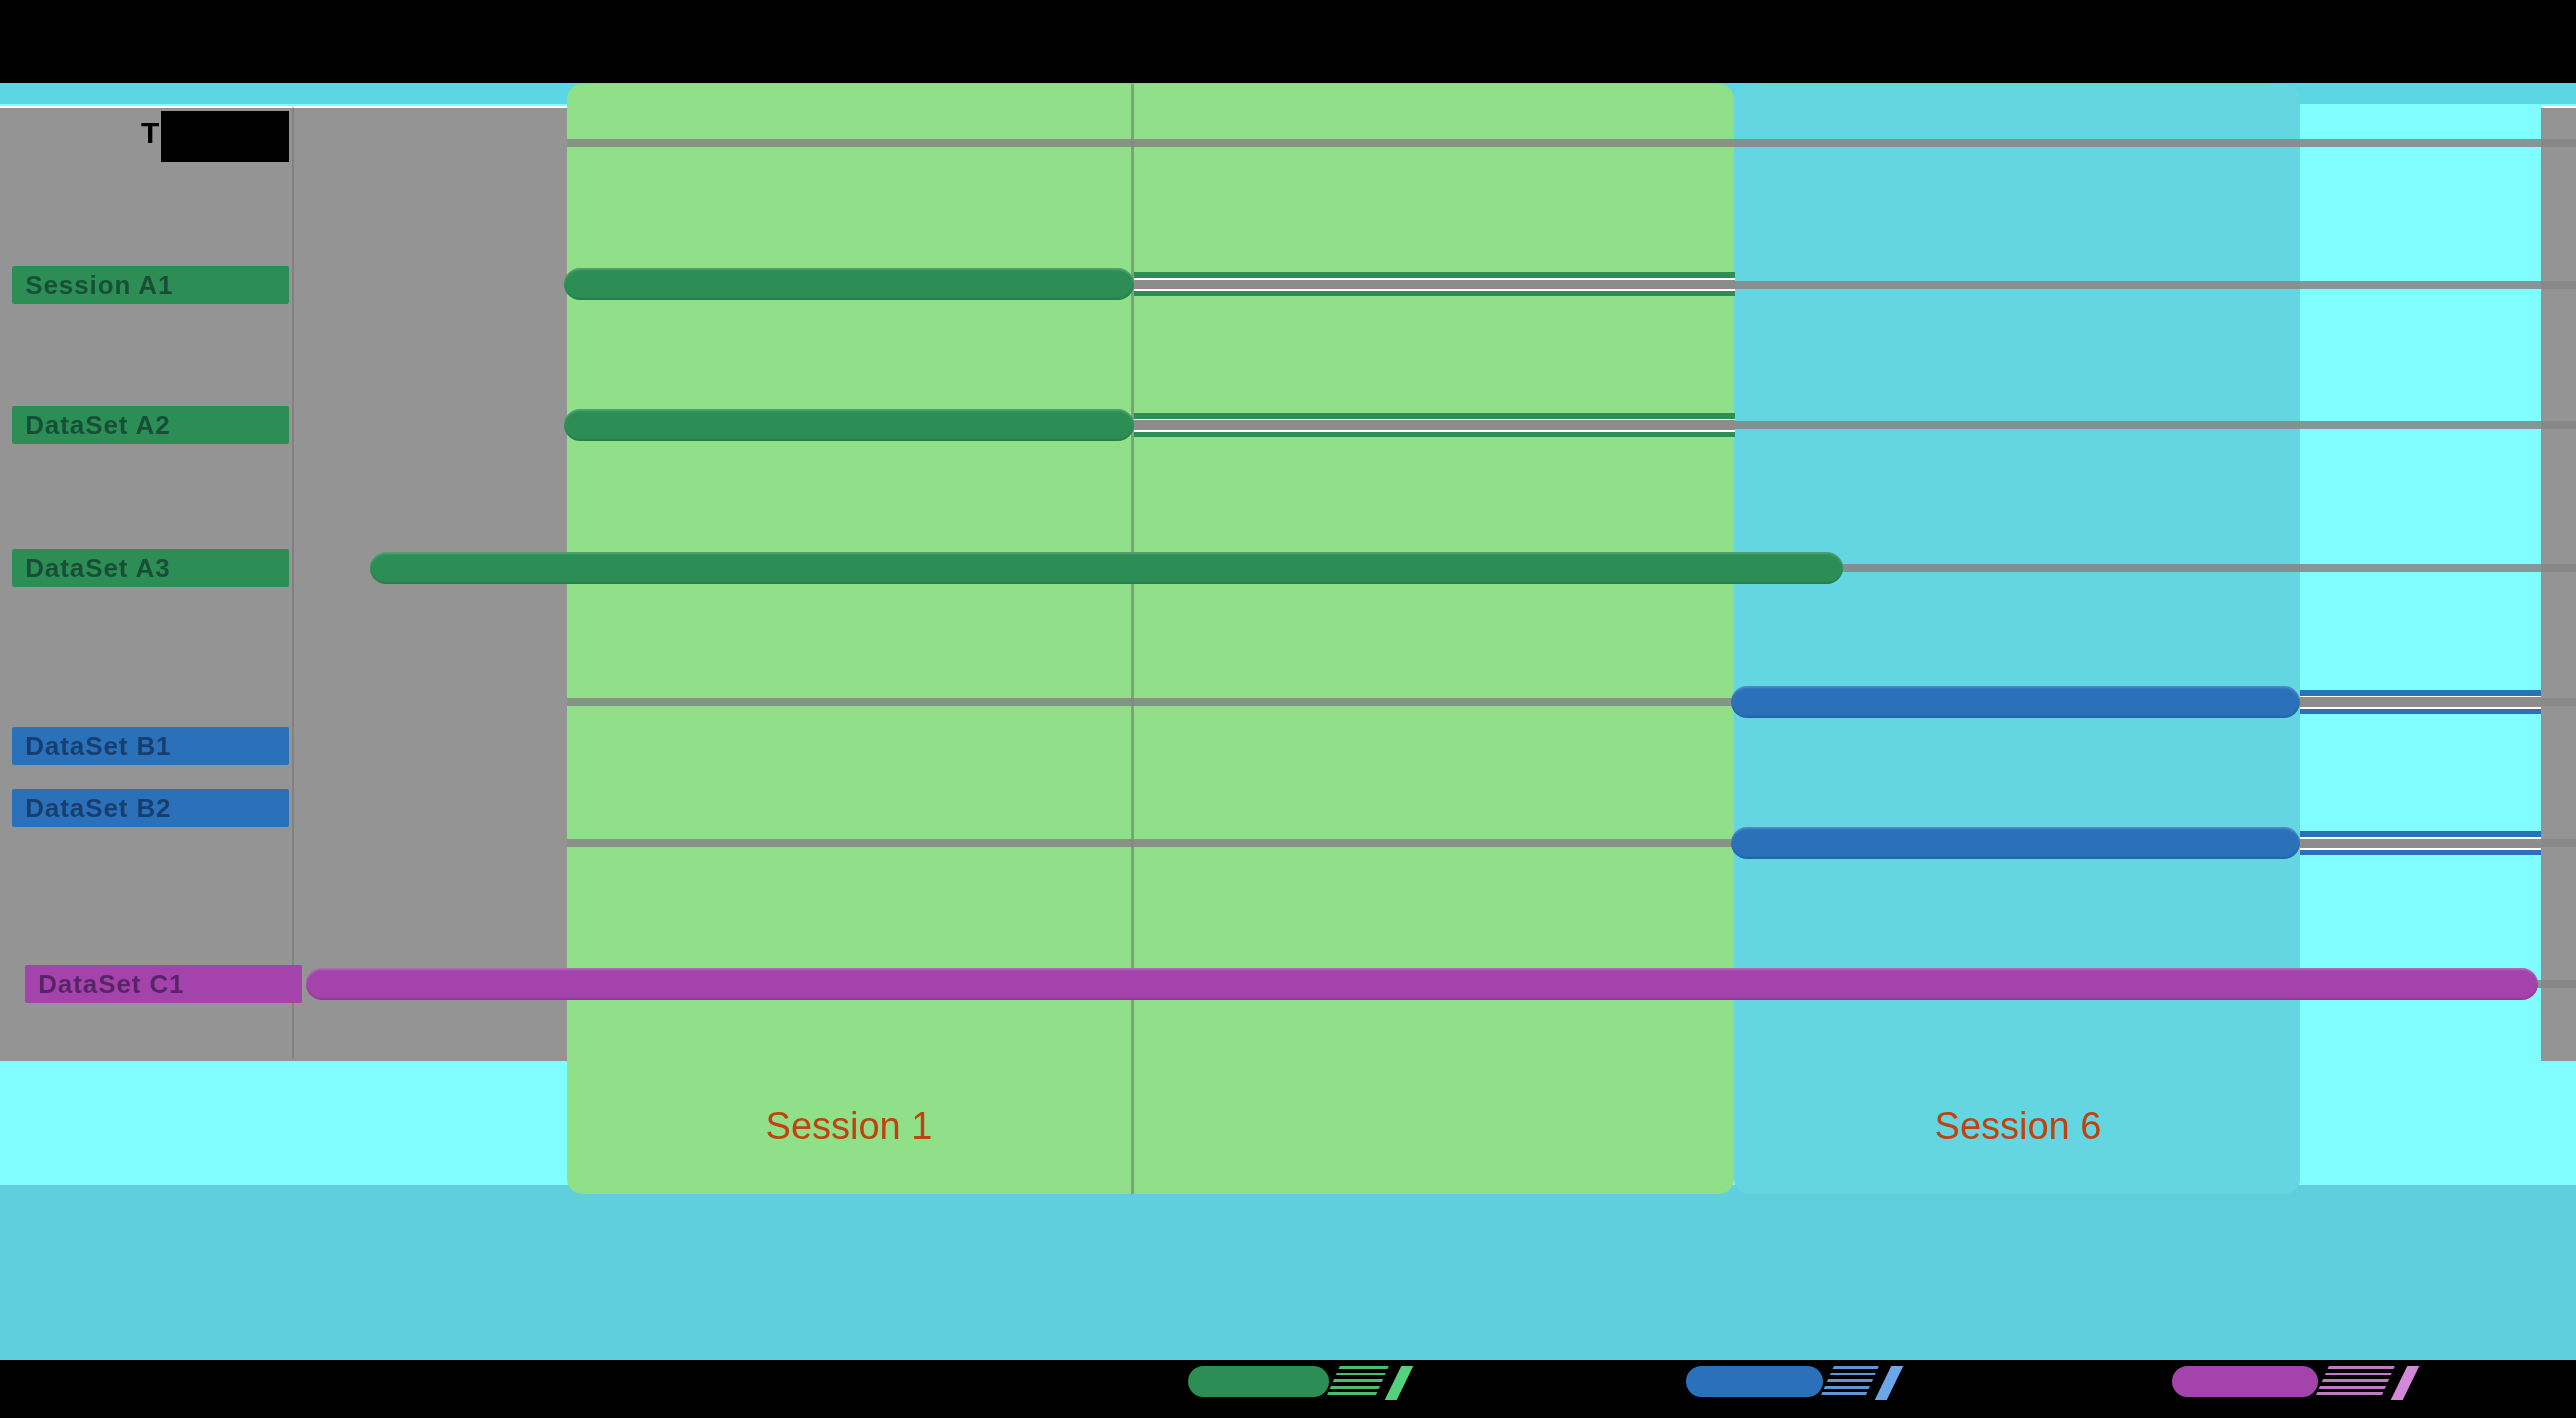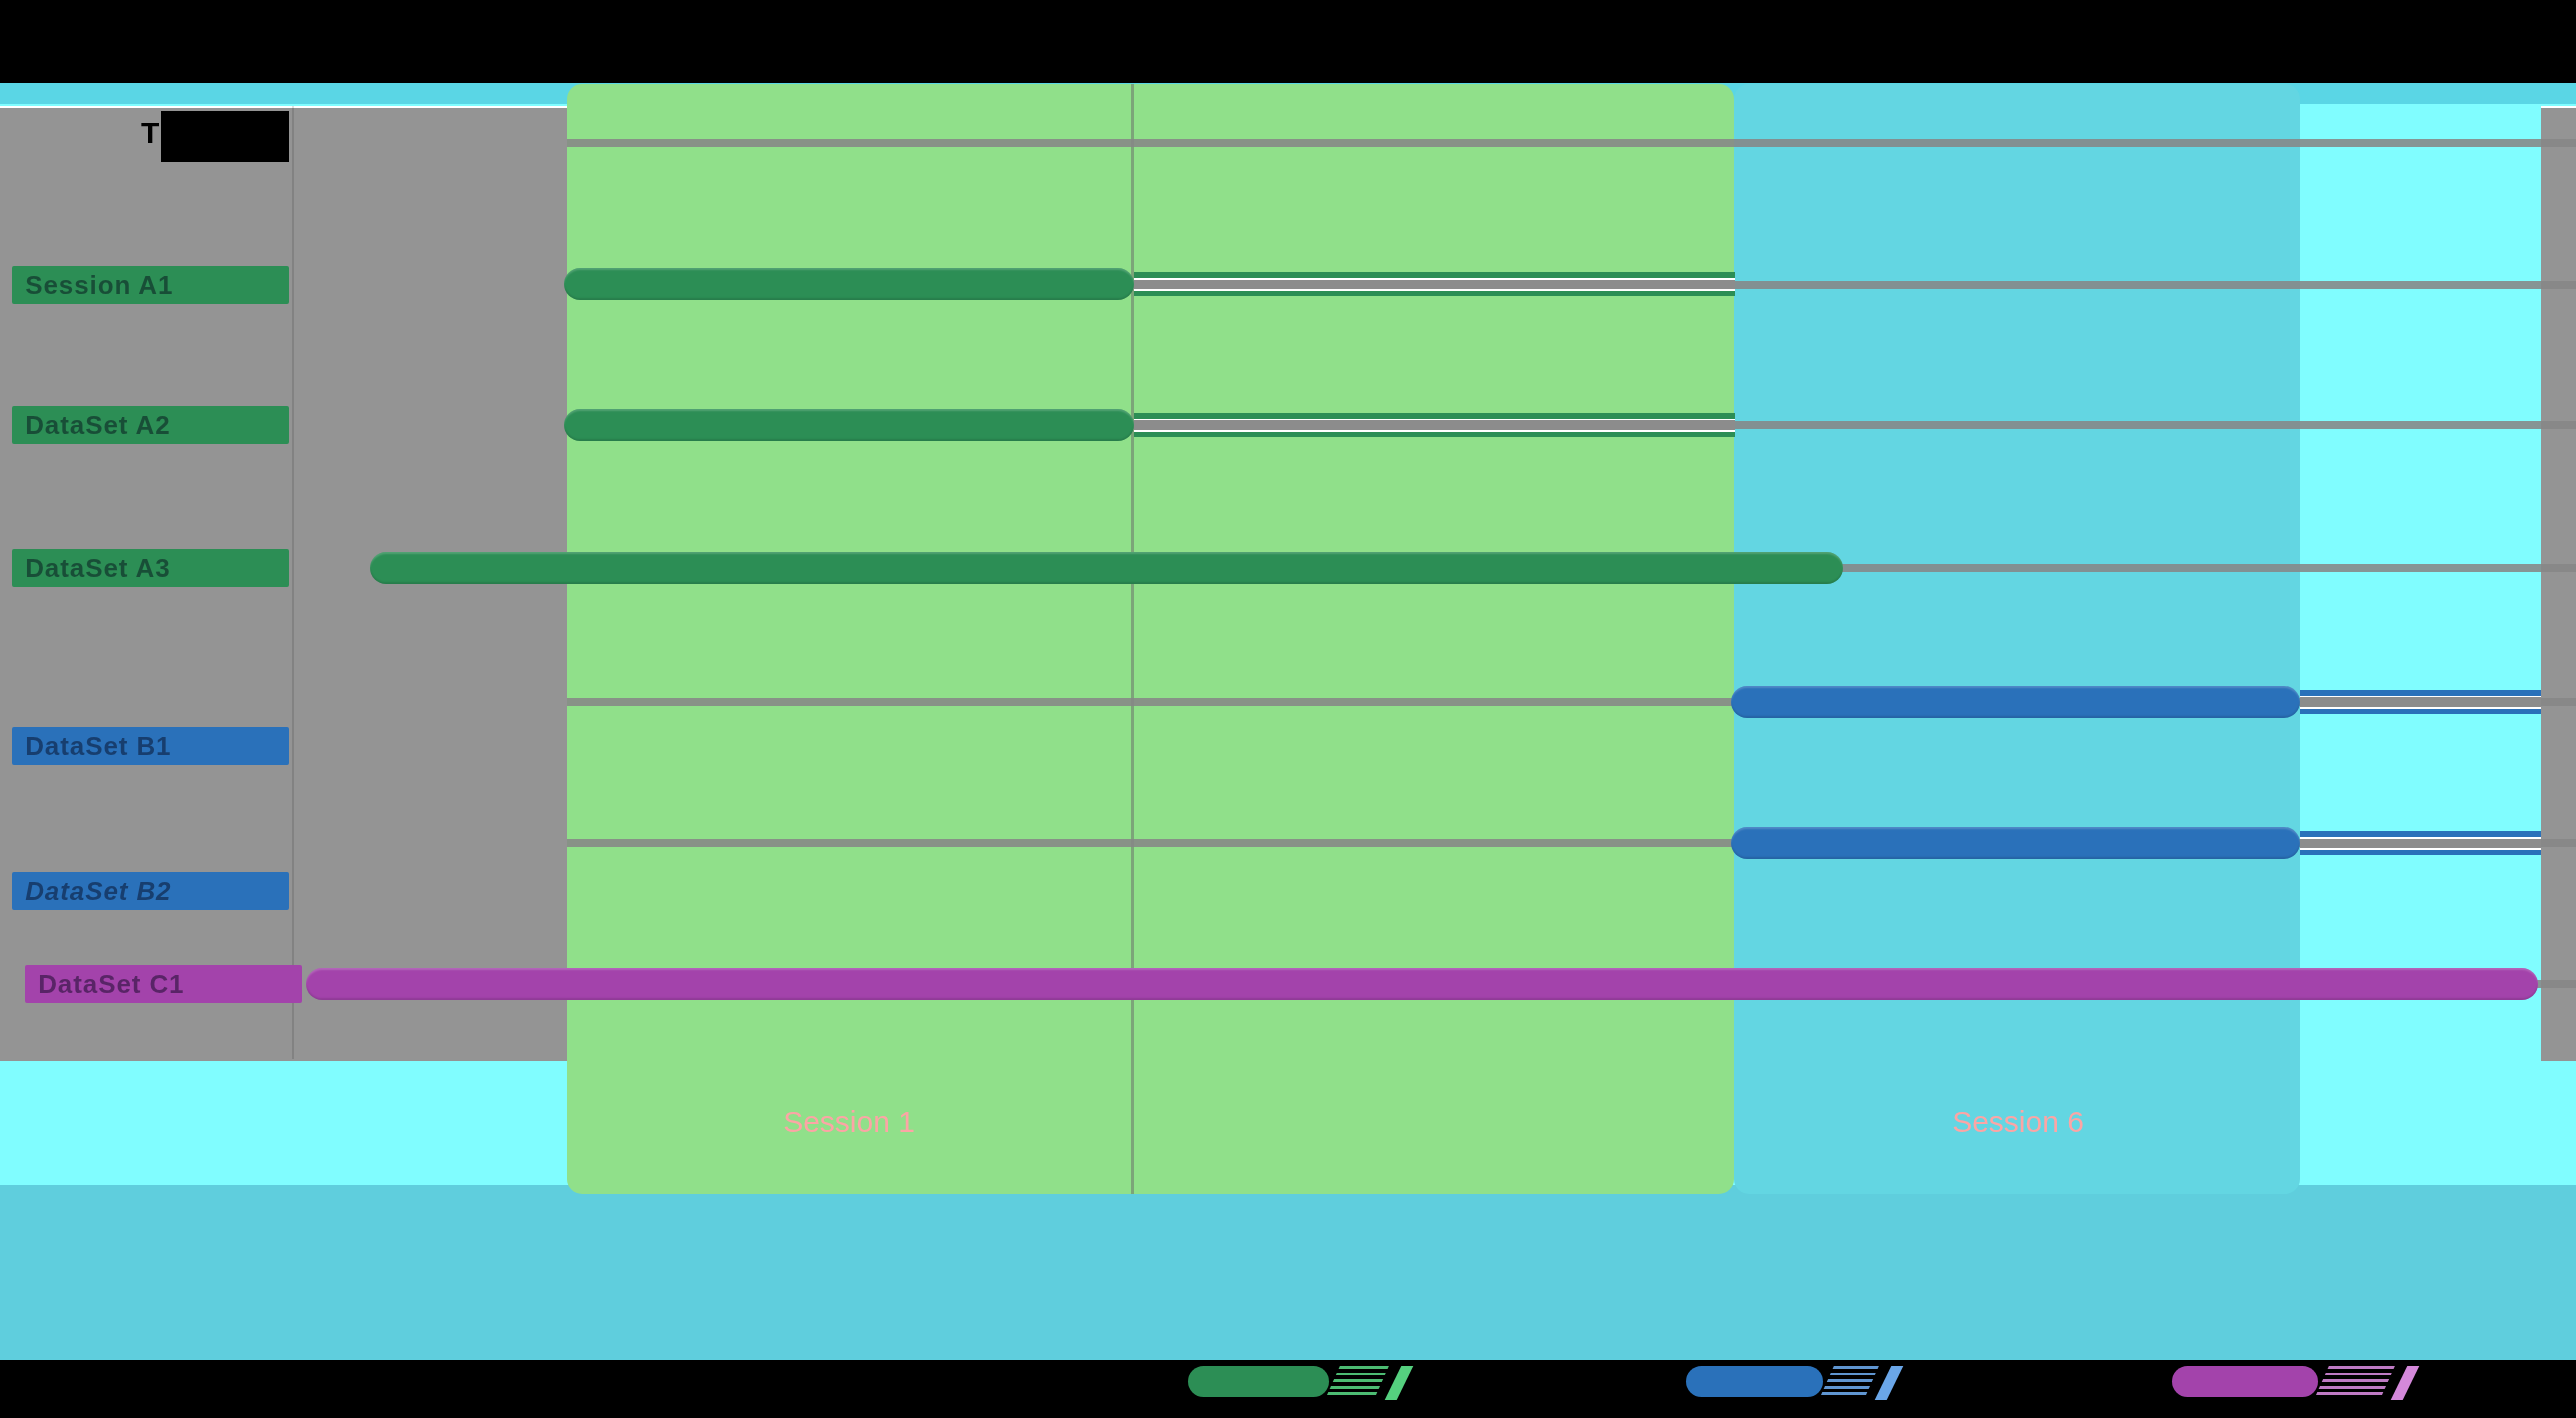--- a/index.html
+++ b/index.html
@@ -17,21 +17,21 @@
   #session-2-column{left:1734px;width:566px;background:#63d6e2;}
   #session-1-midline{left:1131px;top:84px;width:2.8px;height:1110px;background:rgba(108,115,108,0.55);}
   .gridline{left:567px;width:2009px;height:7.5px;background:rgba(134,134,134,0.88);}
   .bar{height:32px;border-radius:16px;box-shadow:inset 0 1.9px 1.9px rgba(255,255,255,0.18), inset 0 -1.9px 1.9px rgba(0,0,0,0.12);}
   .tail{height:24.4px;}
   .row-label{left:12.2px;width:277px;height:38px;display:flex;align-items:center;justify-content:flex-start;
              padding-left:13px;box-sizing:border-box;font-size:26px;font-weight:bold;letter-spacing:0.9px;
              color:rgba(0,0,20,0.45);border-radius:1.9px;}
   #time-header{left:141px;top:116px;font-size:30px;font-weight:bold;color:#000;}
   #time-redaction{left:161px;top:111px;width:128px;height:51px;background:#000;}
-  .session-label{top:1105px;transform:translateX(-50%);font-size:30px;color:#fca5a5;}
+  .session-label{top:1105px;transform:translateX(-50%);font-size:38px;color:#c2410c;}
   .legend-pill{top:1366px;height:31px;border-radius:16px;}
   .legend-tail{top:1366px;height:31px;transform:skewX(-24deg);}
   .legend-slash{top:1366px;width:12.2px;height:34px;transform:skewX(-26deg);}
 </style>
 </head>
 <body>
 
 <div id="stage">
   <div class="abs" id="top-strip"></div>
   <div class="abs" id="canvas-bg"></div>
@@ -64,21 +64,21 @@
       <div class="abs bar" style="left: 370px; top: 552px; width: 1473px; background: rgb(44, 142, 85);"></div>
       <div class="abs bar" style="left: 1731px; top: 686px; width: 569px; background: rgb(42, 113, 186);"></div>
       <div class="abs bar" style="left: 1731px; top: 827px; width: 569px; background: rgb(42, 113, 186);"></div>
       <div class="abs bar" style="left: 306px; top: 968px; width: 2232px; background: rgb(163, 67, 171);"></div>
     </div>
   <div id="rowlabel-layer">
       <div class="abs row-label" style="top: 266px; background: rgb(44, 142, 85);">Session A1</div>
       <div class="abs row-label" style="top: 406px; background: rgb(44, 142, 85);">DataSet A2</div>
       <div class="abs row-label" style="top: 549px; background: rgb(44, 142, 85);">DataSet A3</div>
       <div class="abs row-label" style="top: 683px; background: rgb(42, 113, 186); margin-top: 44px;">DataSet B1</div>
-      <div class="abs row-label" style="top: 872px; background: rgb(42, 113, 186); font-style: italic;">DataSet B2</div>
+      <div class="abs row-label" style="top: 789px; background: rgb(42, 113, 186);">DataSet B2</div>
       <div class="abs row-label" style="top: 965px; background: rgb(163, 67, 171); margin-left: 13px;">DataSet C1</div>
     </div>
 
   <div class="abs" id="time-header">T</div>
   <div class="abs" id="time-redaction"></div>
 
   <div class="abs session-label" id="session-1-label" style="left:849px;">Session 1</div>
   <div class="abs session-label" id="session-2-label" style="left:2018px;">Session 6</div>
 
   <div id="legend-layer">

